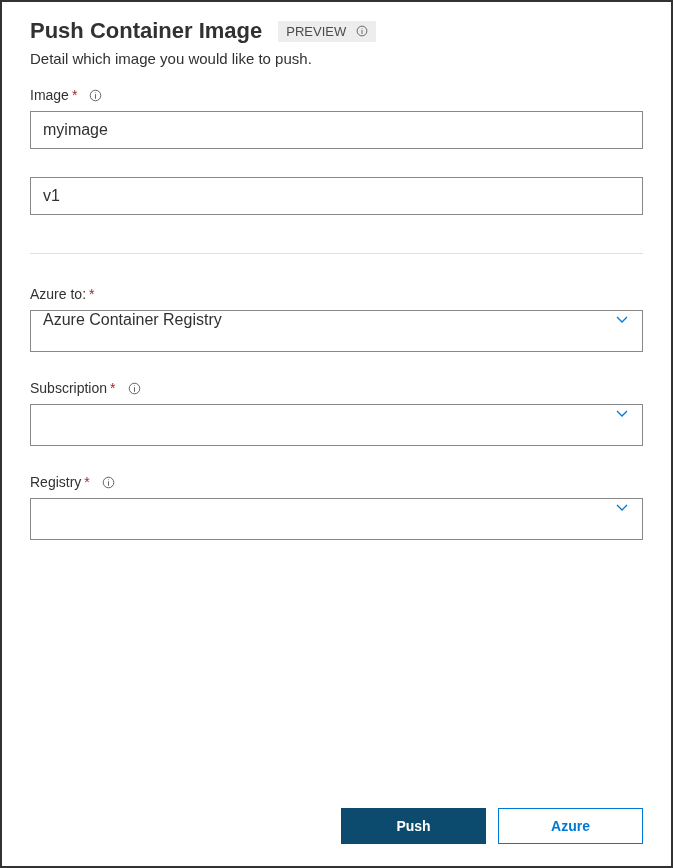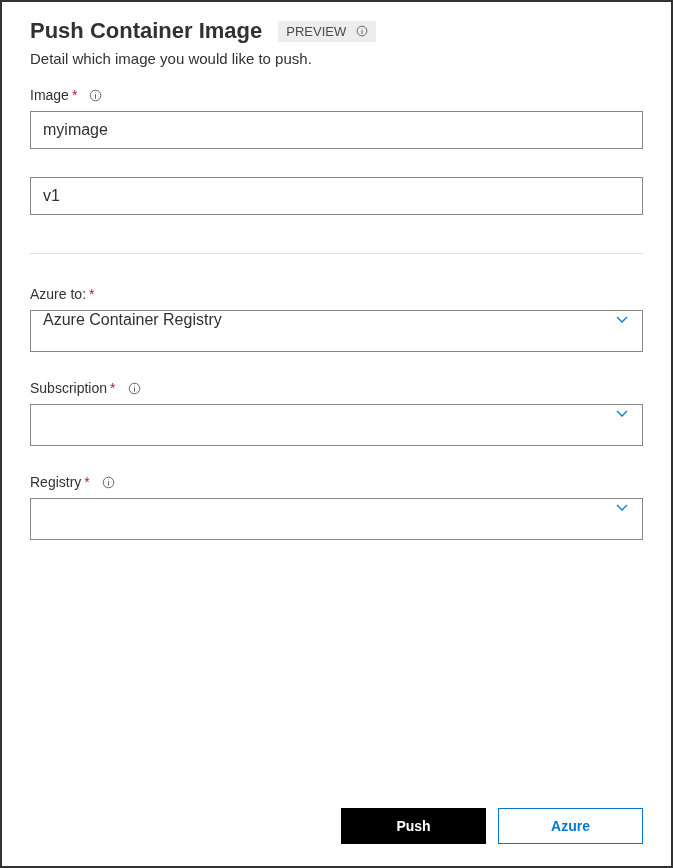--- a/index.html
+++ b/index.html
@@ -113,21 +113,21 @@
     .btn {
       min-width: 145px;
       height: 36px;
       font-size: 14px;
       font-weight: 600;
       border: none;
       cursor: pointer;
       font-family: inherit;
     }
     .btn-primary {
-      background: #000000;
+      background: #0c4a6e;
       color: #fff;
     }
     .btn-secondary {
       background: #fff;
       color: #0078d4;
       border: 1px solid #0078d4;
     }
   </style>
 </head>
 <body>

